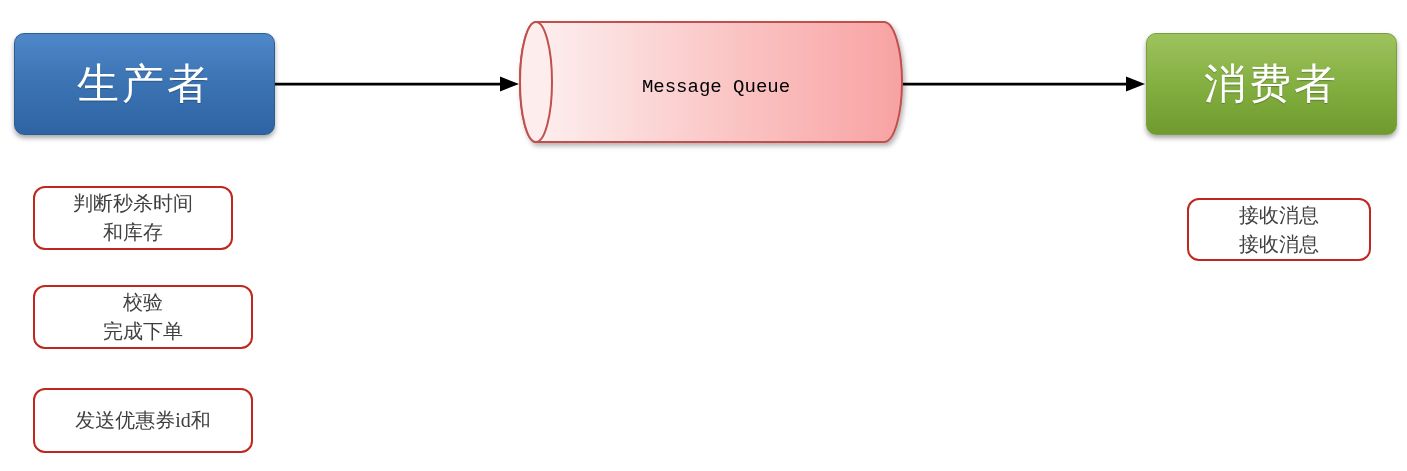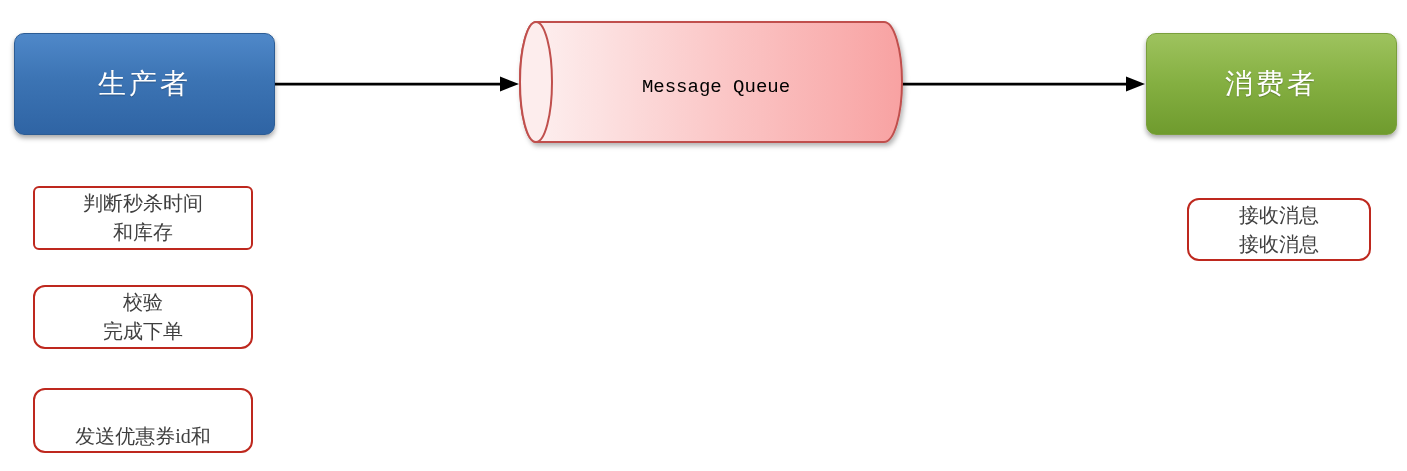--- a/index.html
+++ b/index.html
@@ -14,21 +14,21 @@
     height: 471px;
     background: #ffffff;
     overflow: hidden;
   }
   .node-box {
     position: absolute;
     display: flex;
     align-items: center;
     justify-content: center;
     color: #ffffff;
-    font-size: 28px;
+    font-size: 42px;
     letter-spacing: 3px;
     border-radius: 10px;
     box-shadow: 0 3px 5px rgba(0,0,0,0.35);
     text-shadow: 0 1px 1px rgba(0,0,0,0.25);
   }
   .producer {
     left: 14px; top: 33px; width: 259px; height: 100px;
     background: linear-gradient(180deg, #4f88c9 0%, #3c74b4 45%, #2f64a4 100%);
     border: 1px solid #2c5c94;
   }
@@ -100,31 +100,31 @@
   </svg>
 
   <div class="node-box producer">
     <span>生产者</span>
   </div>
 
   <div class="node-box consumer">
     <span>消费者</span>
   </div>
 
-  <div class="step-box" style="left:33px; top:186px; width:220px; height:64px;border-radius:6px;">
+  <div class="step-box" style="left:33px; top:186px; width:200px; height:64px;">
     <div>判断秒杀时间</div>
     <div>和库存</div>
   </div>
 
   <div class="step-box" style="left:33px; top:285px; width:220px; height:64px;">
     <div>校验</div>
     <div>完成下单</div>
   </div>
 
-  <div class="step-box" style="left:33px; top:388px; width:220px; height:65px;justify-content:flex-end;">
+  <div class="step-box" style="left:33px; top:388px; width:220px; height:65px;">
     <div>发送优惠券id和</div>
   </div>
 
   <div class="step-box" style="left:1187px; top:187px; width:184px; height:63px;margin-top:11px;">
     <div>接收消息</div>
     <div>接收消息</div>
   </div>
 
 </div>
 

